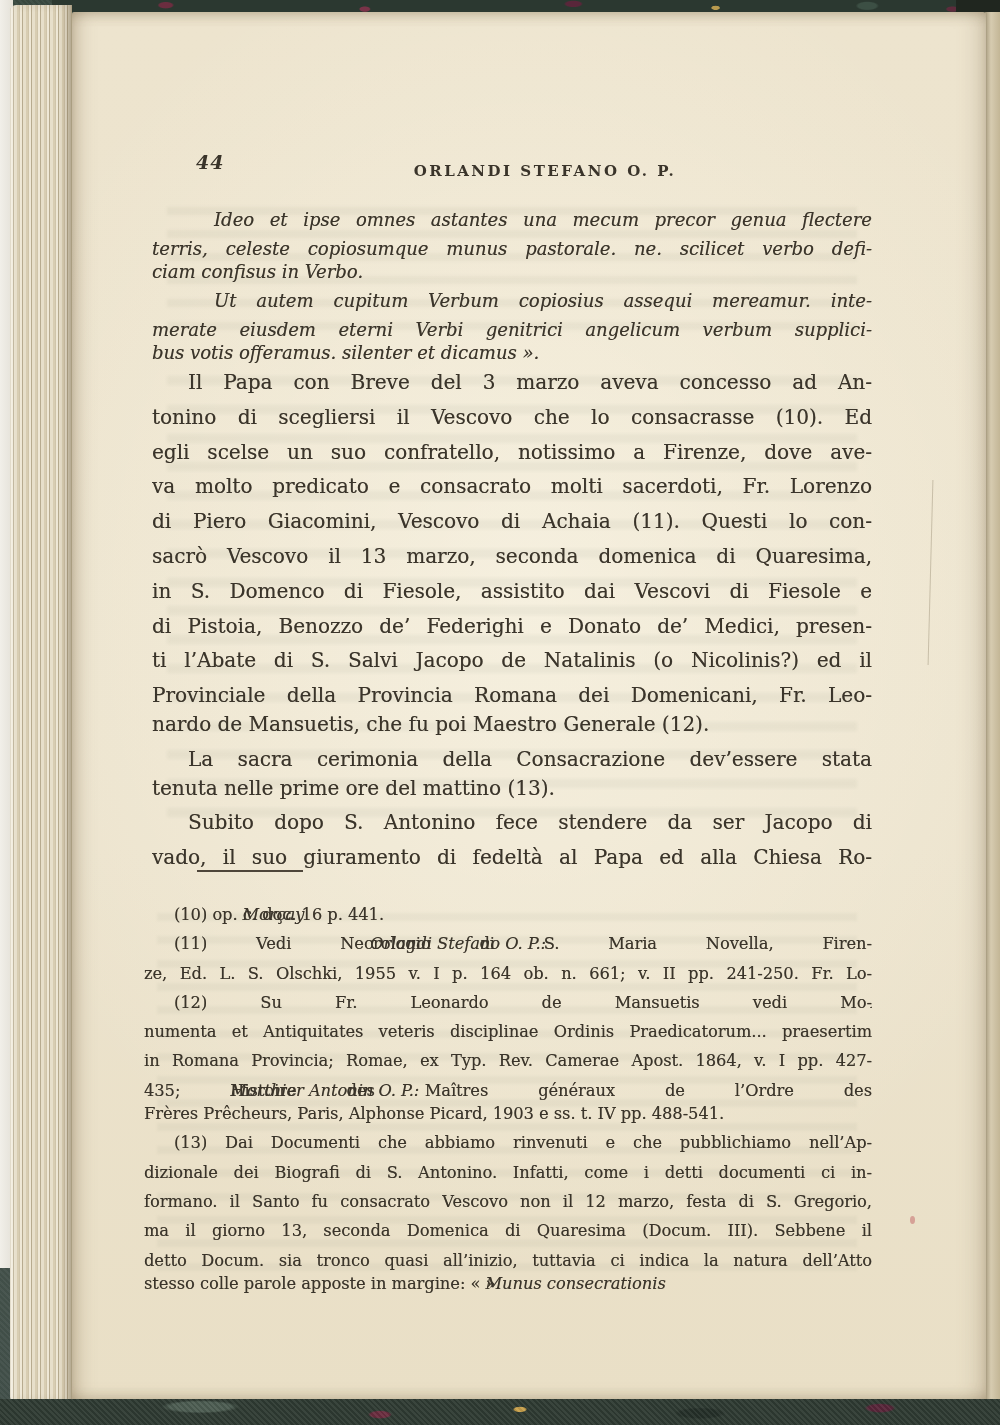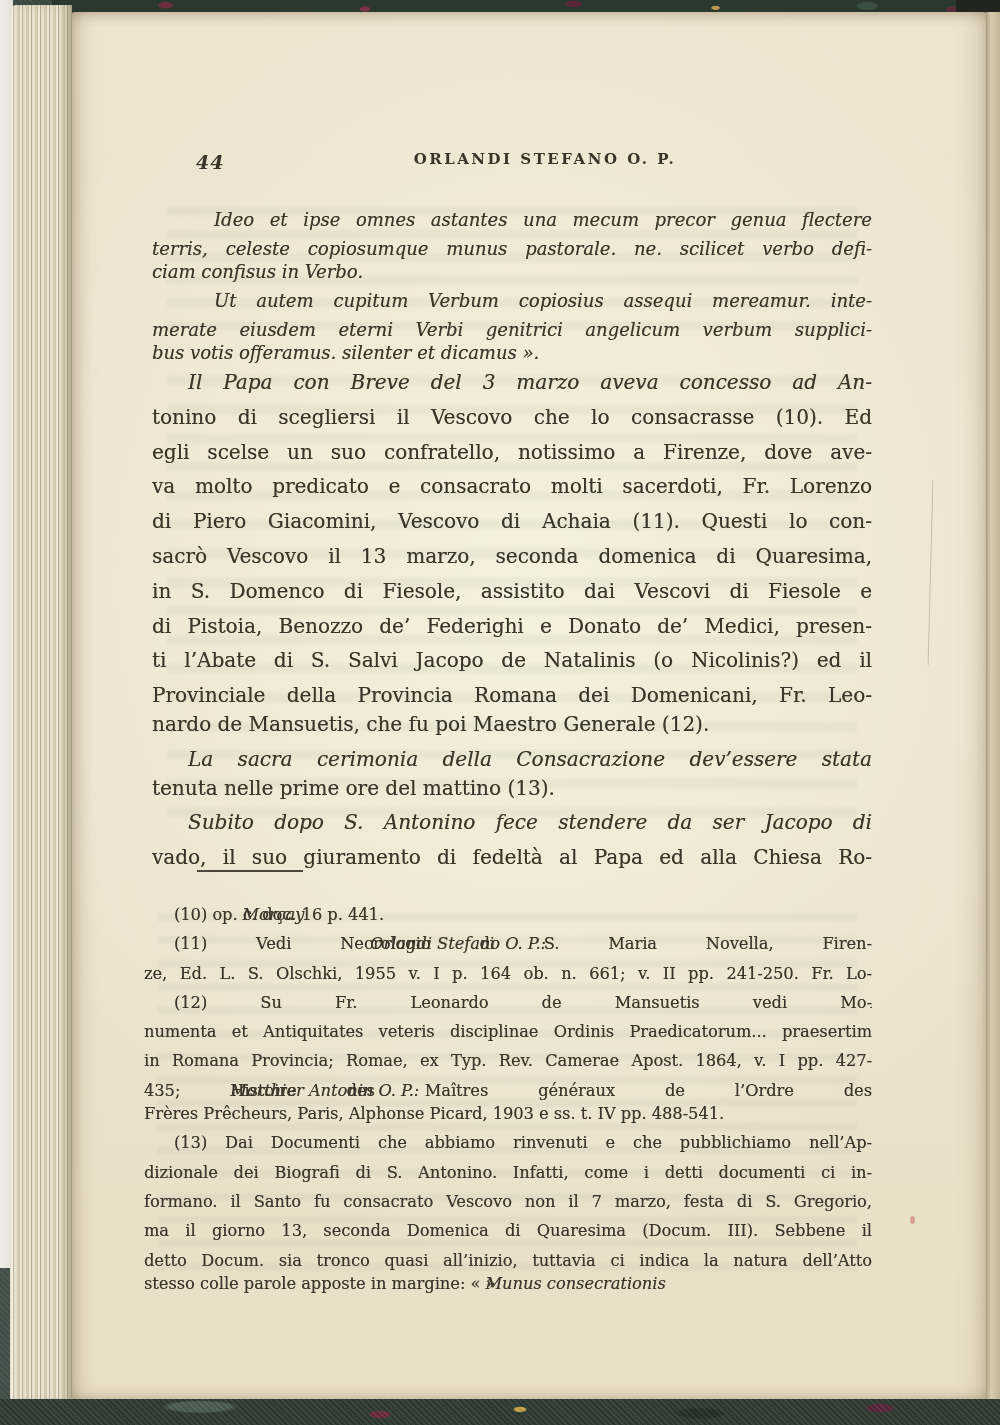--- a/index.html
+++ b/index.html
@@ -59,30 +59,30 @@
   .page *{position:absolute;box-sizing:border-box;}
   
   .ghost{filter:blur(1.6px);opacity:.5;pointer-events:none;}
   .g1{left:95px;width:690px;top:186px;height:140px;
       background:repeating-linear-gradient(180deg, transparent 0 9px, rgba(126,132,112,.16) 9px 17px, transparent 17px 23px);}
   .g2{left:95px;width:690px;top:352px;height:458px;
       background:repeating-linear-gradient(180deg, transparent 0 12px, rgba(126,132,112,.15) 12px 21px, transparent 21px 28.8px);}
   .g3{left:85px;width:700px;top:892px;height:380px;
       background:repeating-linear-gradient(180deg, transparent 0 9px, rgba(126,132,112,.14) 9px 17px, transparent 17px 23.3px);}
   .pagenum{left:124px;top:139px;font-size:19px;font-weight:bold;letter-spacing:1px;font-style:italic;}
-  .runhead{left:80px;width:720px;padding-left:66px;top:138px;text-align:center;
+  .runhead{left:80px;width:720px;padding-left:66px;top:150px;text-align:center;
            font-size:15px;font-weight:bold;letter-spacing:2.5px;white-space:nowrap;}
   .quote{left:80px;width:720px;top:190px;font-size:18px;line-height:23px;font-style:italic;}
   .bodytext{left:80px;width:720px;top:350px;font-size:20px;line-height:28.8px;}
   .footnotes{left:72px;width:728px;top:891px;font-size:16.2px;line-height:23.3px;}
   .rule{left:125px;top:858px;width:106px;height:2px;background:#4e463a;}
   .tl{position:relative;overflow:hidden;text-shadow:.2px .2px 0 rgba(58,52,42,.55);}
   .just{text-align:justify;text-align-last:justify;margin-top:6px;}
   .quote .ind{text-indent:62px;}
-  .bodytext .ind{text-indent:36px;font-style:italic;}
+  .bodytext .ind{text-indent:36px;}
   .footnotes .ind{text-indent:30px;}
   .crease{left:858px;top:468px;width:1px;height:185px;background:rgba(110,95,70,.3);transform:rotate(1.5deg);}
   .speck{left:838px;top:1204px;width:5px;height:8px;border-radius:50%;background:rgba(196,110,110,.55);filter:blur(.4px);}
 </style>
 </head>
 <body>
 
 <div class="scene">
   <div class="backdrop-left"></div>
   <div class="cover-top"></div>
@@ -128,21 +128,21 @@
         <div class="tl ind">(10) <i>Morçay</i> op. c. doc. 16 p. 441.</div>
         <div class="tl ind just">(11) Vedi <i>Orlandi Stefano O. P.:</i> Necrologio di S. Maria Novella, Firen-</div>
         <div class="tl just">ze, Ed. L. S. Olschki, 1955 v. I p. 164 ob. n. 661; v. II pp. 241-250. Fr. Lo-</div>
         <div class="tl ind just">(12) Su Fr. Leonardo de Mansuetis vedi <i>Masetti Pio Tommaso O. P.:</i> Mo-</div>
         <div class="tl just">numenta et Antiquitates veteris disciplinae Ordinis Praedicatorum... praesertim</div>
         <div class="tl just">in Romana Provincia; Romae, ex Typ. Rev. Camerae Apost. 1864, v. I pp. 427-</div>
         <div class="tl just">435; <i>Morthier Antonin O. P.:</i> Histoire des Maîtres généraux de l’Ordre des</div>
         <div class="tl">Frères Prêcheurs, Paris, Alphonse Picard, 1903 e ss. t. IV pp. 488-541.</div>
         <div class="tl ind just">(13) Dai Documenti che abbiamo rinvenuti e che pubblichiamo nell’Ap-</div>
         <div class="tl just">dizionale dei Biografi di S. Antonino. Infatti, come i detti documenti ci in-</div>
-        <div class="tl just">formano. il Santo fu consacrato Vescovo non il 7 marzo, festa di S. Gregorio,</div>
+        <div class="tl just">formano. il Santo fu consacrato Vescovo non il 12 marzo, festa di S. Gregorio,</div>
         <div class="tl just">ma il giorno 13, seconda Domenica di Quaresima (Docum. III). Sebbene il</div>
         <div class="tl just">detto Docum. sia tronco quasi all’inizio, tuttavia ci indica la natura dell’Atto</div>
         <div class="tl">stesso colle parole apposte in margine: « <i>Munus consecrationis</i> ».</div>
       </div>
 
     <div class="crease"></div>
     <div class="speck"></div>
   </div>
 
   <div class="cover-bottom"></div>

